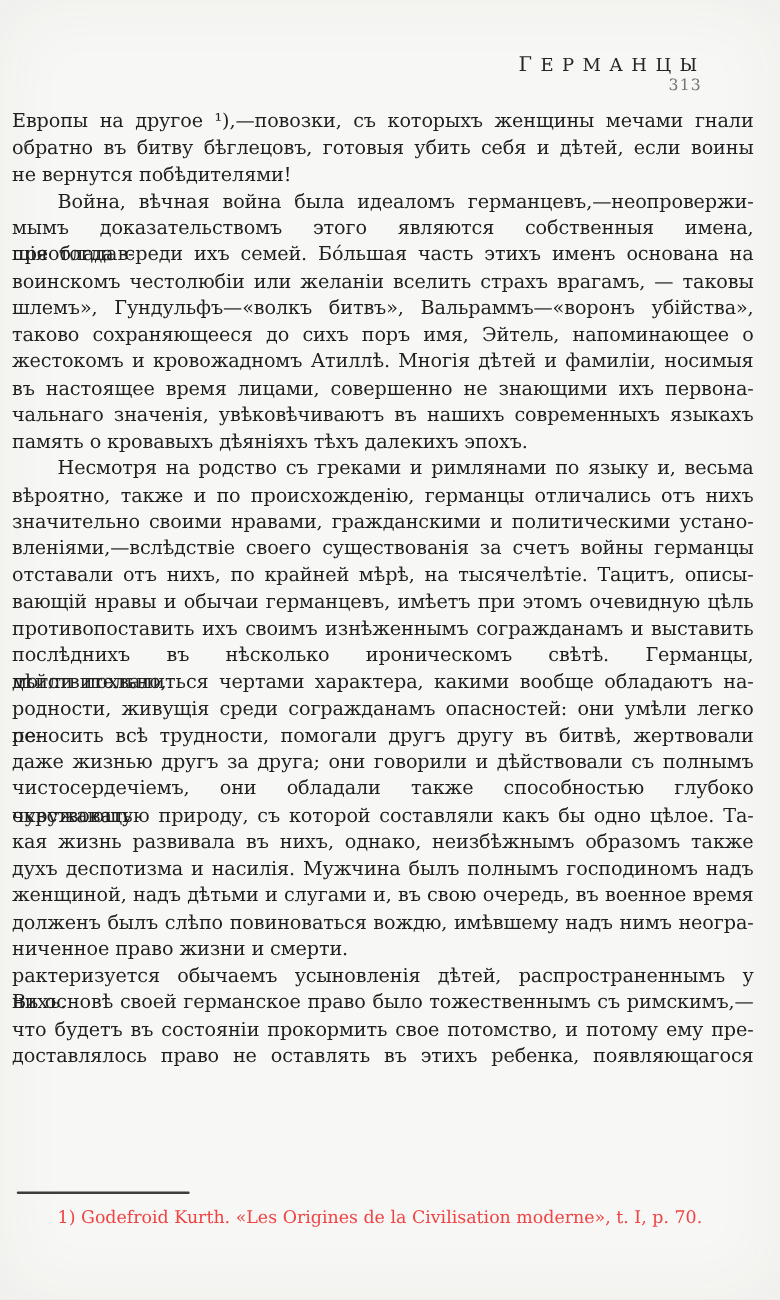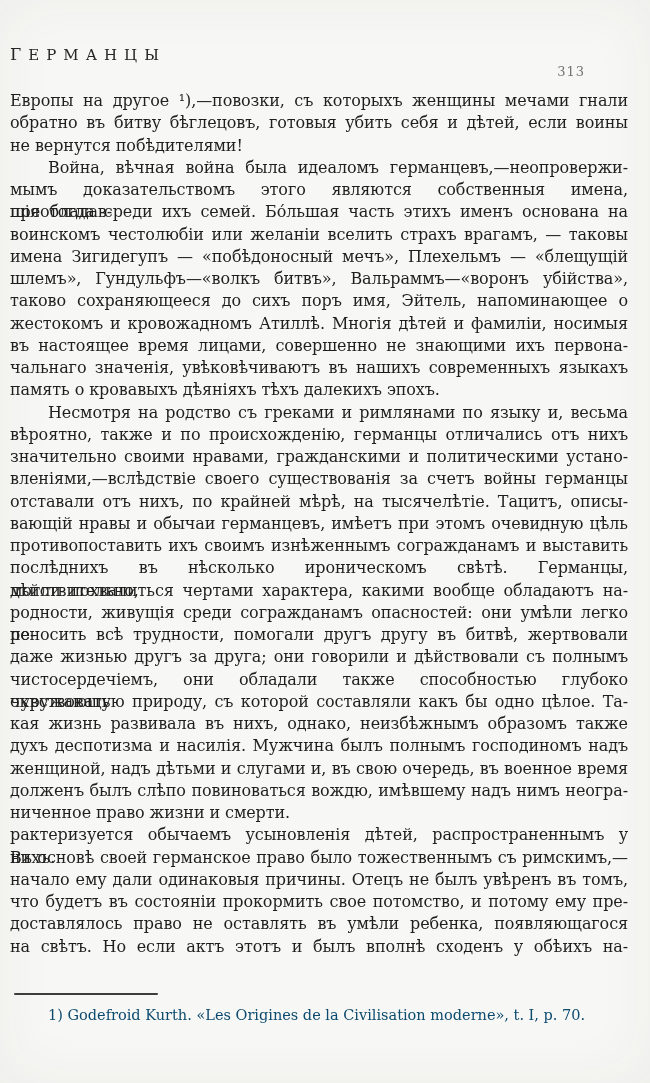--- a/index.html
+++ b/index.html
@@ -22,21 +22,21 @@
     position: absolute;
     top: 44px;
     left: 10px;
     width: 618px;
     height: 22px;
   }
   .running-head {
     position: absolute;
     left: 0;
     right: 40px;
-    text-align: left;
+    text-align: right;
     font-size: 15px;
     letter-spacing: 7px;
     color: #262626;
     white-space: nowrap;
   }
   .running-head::first-letter {
     font-size: 17px;
   }
   .page-number {
     position: absolute;
@@ -81,42 +81,41 @@
     border-radius: 1px;
   }
   .footnote {
     position: absolute;
     top: 1005px;
     left: 10px;
     width: 618px;
     font-size: 14.5px;
     line-height: 20px;
     text-indent: 38px;
-    color: #0c4a6e;
+    color: #ef4444;
   }
 </style>
 </head>
 <body>
 
 <div class="page">
 
   <div class="header-row">
     <div class="running-head">ГЕРМАНЦЫ</div>
     <div class="page-number">313</div>
   </div>
 
   <div class="body-text">
       <div class="line">Европы на другое ¹),—повозки, съ которыхъ женщины мечами гнали</div>
       <div class="line">обратно въ битву бѣглецовъ, готовыя убить себя и дѣтей, если воины</div>
       <div class="line para-end">не вернутся побѣдителями!</div>
       <div class="line indent">Война, вѣчная война была идеаломъ германцевъ,—неопровержи-</div>
       <div class="line">мымъ доказательствомъ этого являются собственныя имена, преобладав-</div>
       <div class="line">шія тогда среди ихъ семей. Бо́льшая часть этихъ именъ основана на</div>
       <div class="line">воинскомъ честолюбіи или желаніи вселить страхъ врагамъ, — таковы</div>
-      <div class="line">имена Зигидегупъ — «побѣдоносный мечъ», Плехельмъ — «блещущій</div>
       <div class="line">шлемъ», Гундульфъ—«волкъ битвъ», Вальраммъ—«воронъ убійства»,</div>
       <div class="line">таково сохраняющееся до сихъ поръ имя, Эйтель, напоминающее о</div>
       <div class="line">жестокомъ и кровожадномъ Атиллѣ. Многія дѣтей и фамиліи, носимыя</div>
       <div class="line">въ настоящее время лицами, совершенно не знающими ихъ первона-</div>
       <div class="line">чальнаго значенія, увѣковѣчиваютъ въ нашихъ современныхъ языкахъ</div>
       <div class="line para-end">память о кровавыхъ дѣяніяхъ тѣхъ далекихъ эпохъ.</div>
       <div class="line indent">Несмотря на родство съ греками и  римлянами по языку и, весьма</div>
       <div class="line">вѣроятно, также и по происхожденію, германцы отличались отъ нихъ</div>
       <div class="line">значительно своими нравами, гражданскими и политическими устано-</div>
       <div class="line">вленіями,—вслѣдствіе своего существованія за счетъ войны германцы</div>
@@ -130,23 +129,21 @@
       <div class="line">даже жизнью другъ за друга; они говорили и дѣйствовали съ полнымъ</div>
       <div class="line">чистосердечіемъ, они обладали также способностью глубоко чувствовать</div>
       <div class="line">окружающую природу, съ которой составляли какъ бы одно цѣлое. Та-</div>
       <div class="line">кая жизнь развивала въ нихъ, однако, неизбѣжнымъ образомъ также</div>
       <div class="line">духъ деспотизма и насилія. Мужчина былъ полнымъ господиномъ надъ</div>
       <div class="line">женщиной, надъ дѣтьми и слугами и, въ свою очередь, въ военное время</div>
       <div class="line">долженъ былъ слѣпо повиноваться вождю, имѣвшему надъ нимъ неогра-</div>
       <div class="line para-end">ниченное право жизни и смерти.</div>
       <div class="line">рактеризуется обычаемъ усыновленія дѣтей, распространеннымъ у нихъ.</div>
       <div class="line">Въ основѣ своей германское право было тожественнымъ съ римскимъ,—</div>
-      <div class="line">начало ему дали одинаковыя причины. Отецъ не былъ увѣренъ въ томъ,</div>
       <div class="line">что будетъ въ состояніи прокормить свое потомство, и потому ему пре-</div>
-      <div class="line">доставлялось право не оставлять въ умѣли ребенка, появляющагося</div>
-      <div class="line">на свѣтъ. Но если актъ этотъ и былъ вполнѣ сходенъ у обѣихъ на-</div>
+      <div class="line">доставлялось право не оставлять въ этихъ ребенка, появляющагося</div>
     </div>
 
   <div class="footnote-rule"></div>
 
   <div class="footnote">1) Godefroid Kurth. «Les Origines de la Civilisation moderne», t. I, p. 70.</div>
 
 </div>
 
 </body></html>

